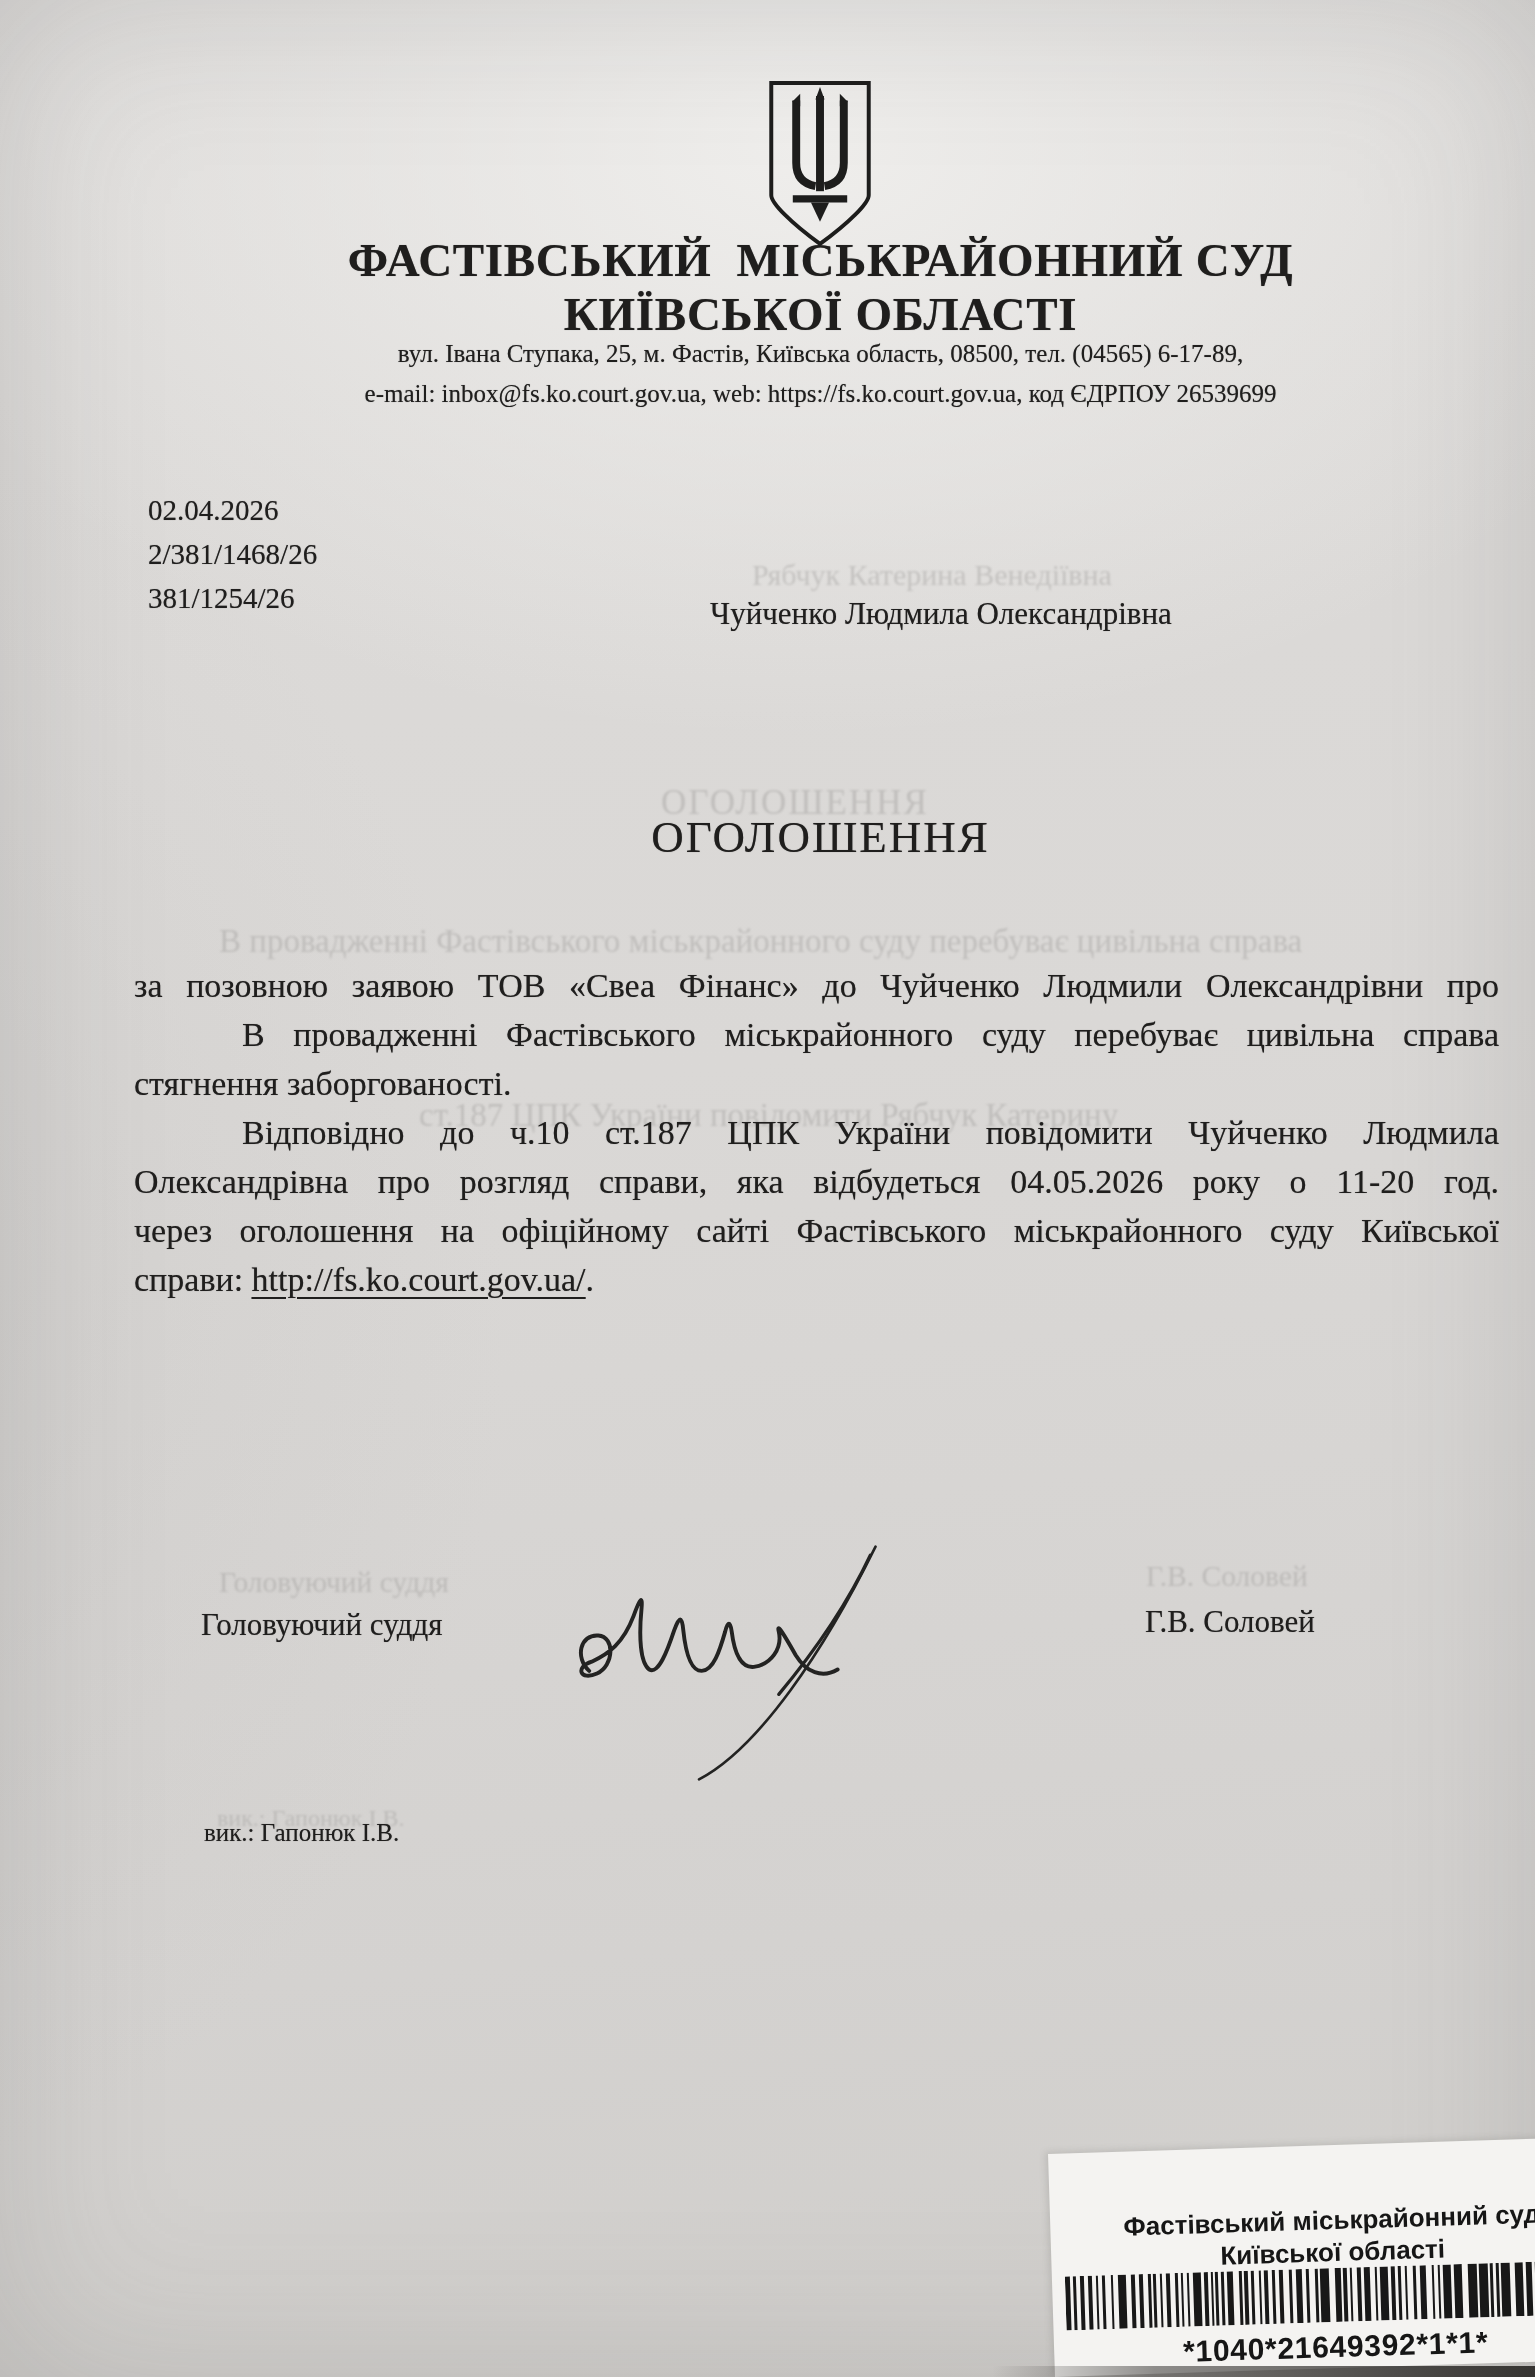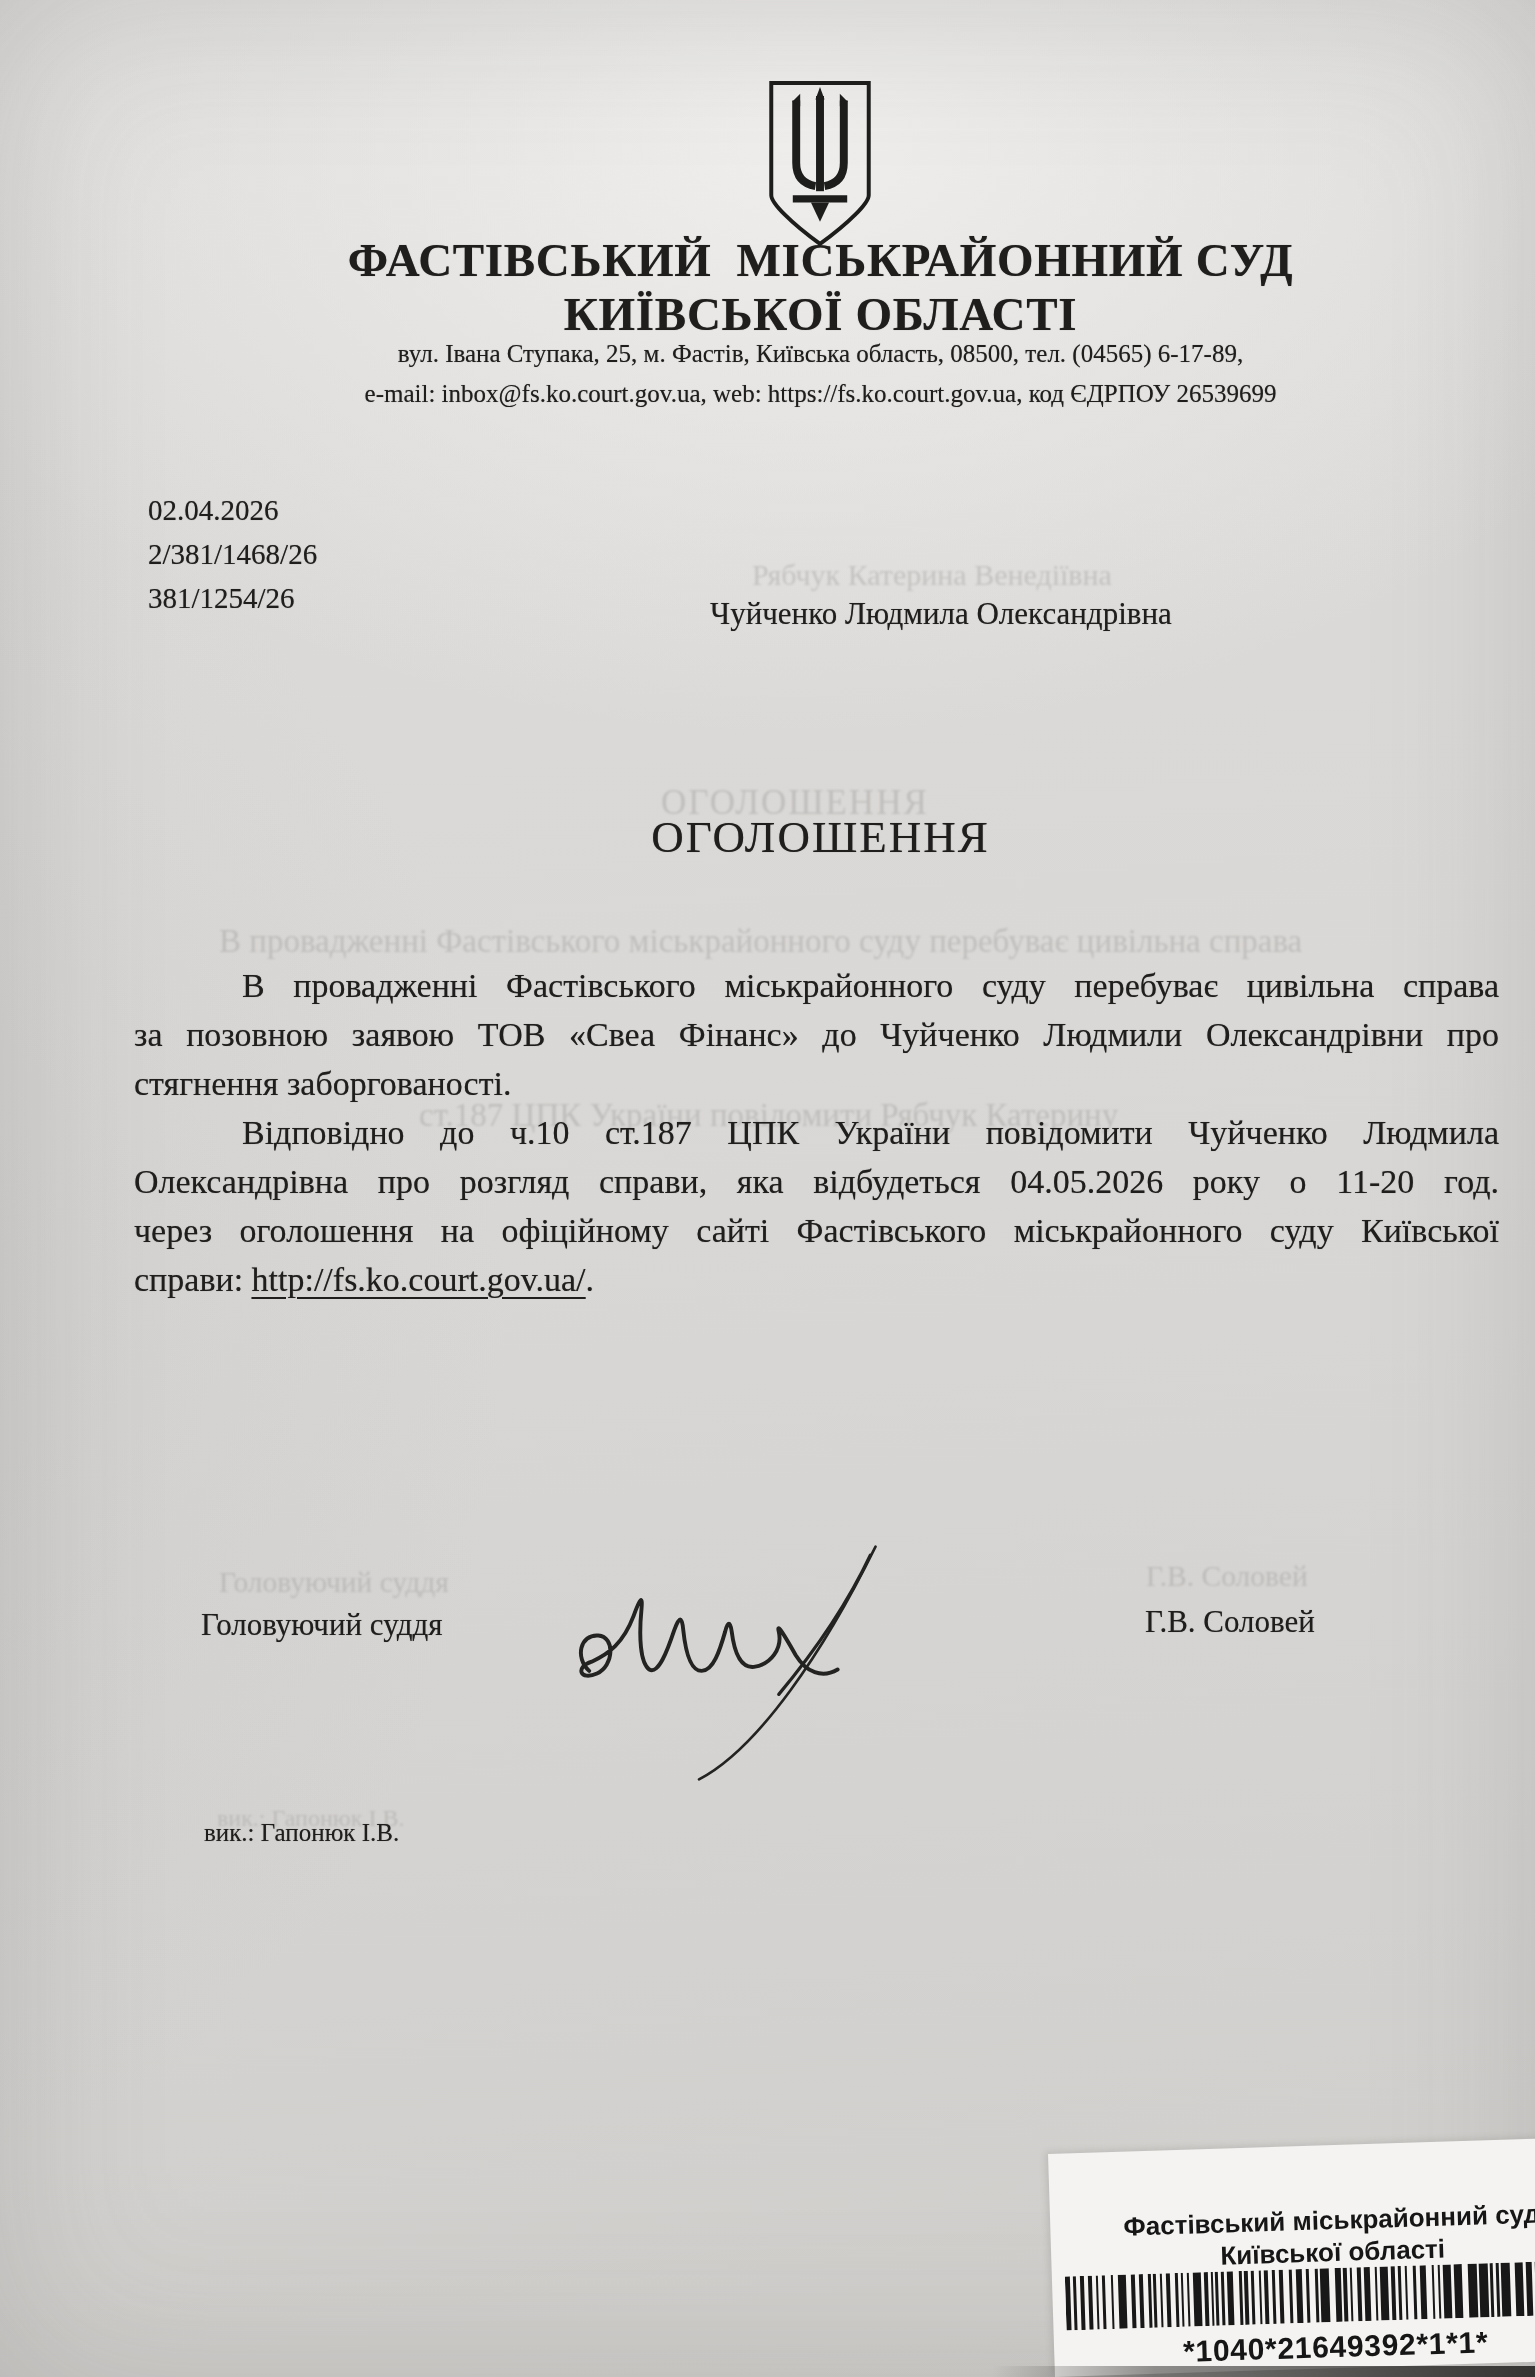--- a/index.html
+++ b/index.html
@@ -90,22 +90,22 @@
 
   <div class="ghost" style="left:752px;top:558px;font-size:30px;">Рябчук Катерина Венедіївна</div>
   <div class="ghost" style="left:661px;top:783px;font-size:35px;letter-spacing:2px;">ОГОЛОШЕННЯ</div>
   <div class="ghost" style="left:219px;top:923px;font-size:33px;white-space:nowrap;">В провадженні Фастівського міськрайонного суду перебуває цивільна справа</div>
   <div class="ghost" style="left:419px;top:1097px;font-size:33px;white-space:nowrap;">ст.187 ЦПК України повідомити Рябчук Катерину</div>
   <div class="ghost" style="left:219px;top:1566px;font-size:29.5px;">Головуючий суддя</div>
   <div class="ghost" style="left:1146px;top:1560px;font-size:29.5px;">Г.В. Соловей</div>
   <div class="ghost" style="left:217px;top:1805px;font-size:24px;">вик.: Гапонюк І.В.</div>
 
   <div class="abs body-block ink">
+    <div class="jline">за позовною заявою ТОВ «Свеа Фінанс» до Чуйченко Людмили Олександрівни про</div>
     <div class="jline indent">В провадженні Фастівського міськрайонного суду перебуває цивільна справа</div>
-    <div class="jline">за позовною заявою ТОВ «Свеа Фінанс» до Чуйченко Людмили Олександрівни про</div>
     <div>стягнення заборгованості.</div>
     <div class="jline indent">Відповідно до ч.10 ст.187 ЦПК України повідомити Чуйченко Людмила</div>
     <div class="jline">Олександрівна про розгляд справи, яка відбудеться 04.05.2026 року о 11-20 год.</div>
     <div class="jline">через оголошення на офіційному сайті Фастівського міськрайонного суду Київської</div>
     <div><span>справи: </span><span class="link">http://fs.ko.court.gov.ua/</span><span>.</span></div>
   </div>
 
   <div class="abs sig-label ink" style="left:201px;top:1607px;">Головуючий суддя</div>
 
   <svg class="abs" style="left:563px;top:1532px;" width="340" height="262" viewBox="0 0 520 400">

